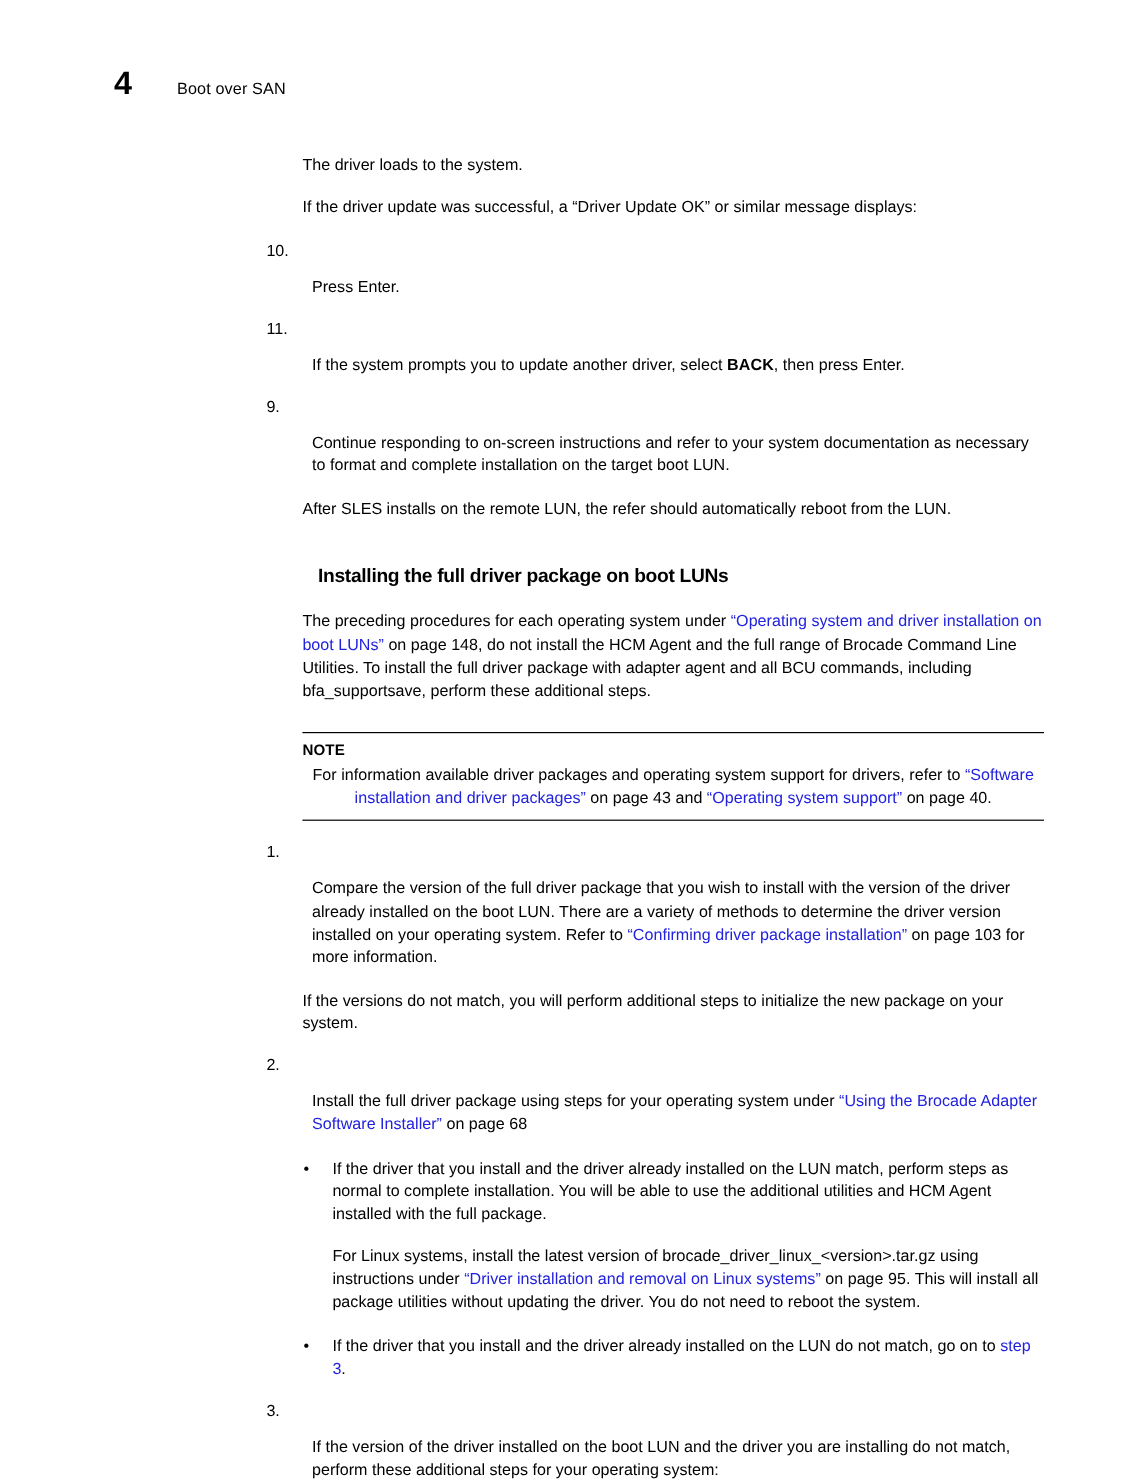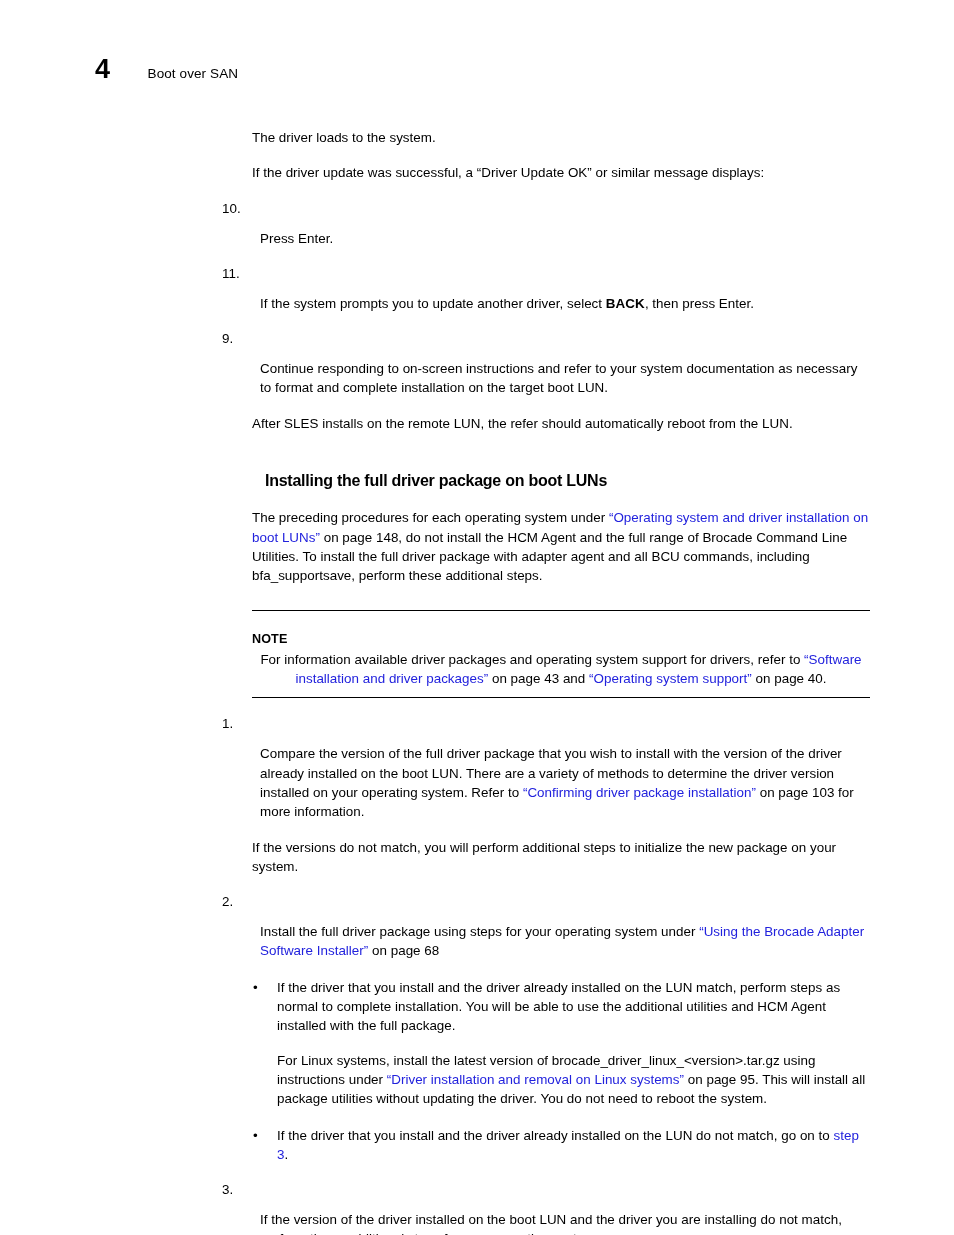--- a/index.html
+++ b/index.html
@@ -118,21 +118,21 @@
     line-height: 1.2;
     font-stretch: condensed;
     margin-left: 43px;
   }
 
   
   .note-block {
     margin-top: 25px;
     border-top: 1.6px solid #000;
     border-bottom: 1.6px solid #000;
-    padding: 20px 0 9px 0;
+    padding: 6px 0 9px 0;
   }
   .note-label {
     font-size: 12.6px;
     font-weight: bold;
     letter-spacing: 0.1px;
     line-height: 1.3;
     margin-bottom: 2px;
   }
   .note-body {
     font-size: 13.4px;

